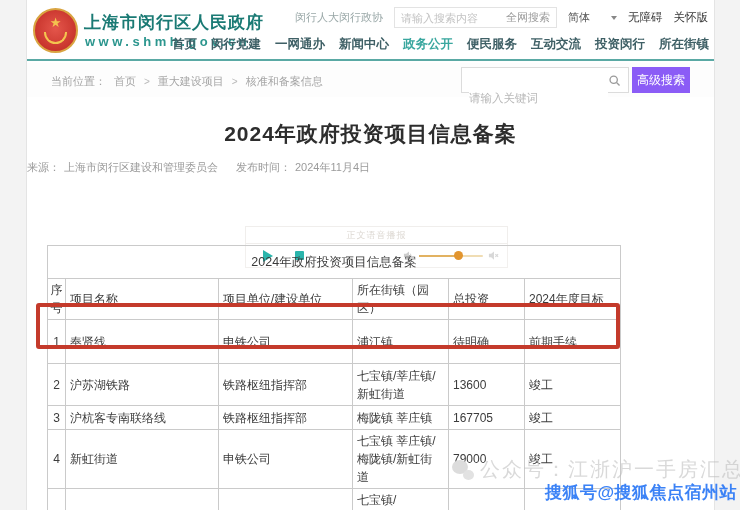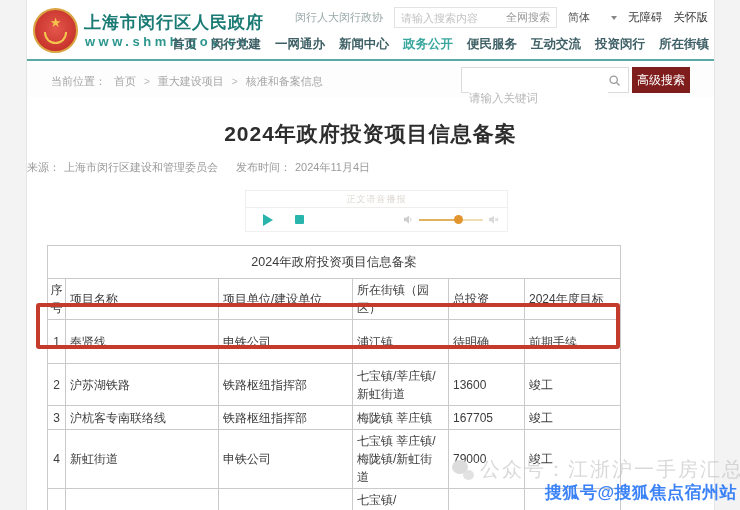--- a/index.html
+++ b/index.html
@@ -47,34 +47,34 @@
   .crumbs { position:absolute; left:24px; top:11px; display:flex; align-items:center; gap:8px;
             font-size:11px; color:#a5a5a5; }
   .crumb { color:#a5a5a5; cursor:pointer; white-space:nowrap; }
   .crumb-sep { color:#b9b9b9; font-size:10px; }
   .page-search { position:absolute; right:24px; top:4px; height:26px; display:flex; }
   .ps-input { display:flex; align-items:center; width:168px; height:26px; border:1px solid #dcdcdc;
               background:#fff; padding:0 7px; }
   .ps-input input { flex:1; border:none; outline:none; font-size:11.5px; color:#666; min-width:0;
                     font-family:inherit;margin-top:36px; }
   .ps-input input::placeholder { color:#b8b8b8; }
-  .ps-btn { width:58px; height:26px; margin-left:3px; background:#7f1d1d; color:#fff;
+  .ps-btn { width:58px; height:26px; margin-left:3px; background:#8b5cf6; color:#fff;
             font-size:12px; border:none; cursor:pointer; font-family:inherit; }
 
   
   .art-title { position:absolute; left:0; top:120px; width:100%; text-align:center;
                font-size:21px; font-weight:bold; color:#2d2d2d; letter-spacing:1px; }
   .art-meta { position:absolute; left:0; top:160px; width:100%; display:flex; 
               gap:4px; font-size:11px; color:#9b9b9b; }
   .art-meta .gap { width:10px; }
 
   
   .player { position:absolute; left:218px; top:190px; width:263px; height:42px; }
   .player-title { height:18px; border:1px solid #f0eeec; display:flex; align-items:center;
-                  justify-content:center; font-size:9px; color:#ddd8d2; letter-spacing:1px; }
+                  justify-content:center; font-size:9px; color:#ddd8d2; letter-spacing:1px;margin-top:36px; }
   .player-controls { height:24px; border:1px solid #f2f0ee; border-top:none; display:flex;
                      align-items:center; background:#fff; }
   .btn-play { margin-left:17px; cursor:pointer; display:flex; }
   .btn-stop { margin-left:22px; cursor:pointer; display:flex; }
   .vol-group { margin-left:auto; margin-right:8px; display:flex; align-items:center; gap:5px; }
   .vol-track { position:relative; width:64px; height:2px; background:#f0ddb4; border-radius:1px; cursor:pointer; }
   .vol-fill { position:absolute; left:0; top:0; height:2px; width:58%; background:#e2b261; }
   .vol-knob { position:absolute; left:55%; top:-3.5px; width:9px; height:9px; border-radius:50%;
               background:#e2952e; }
 

